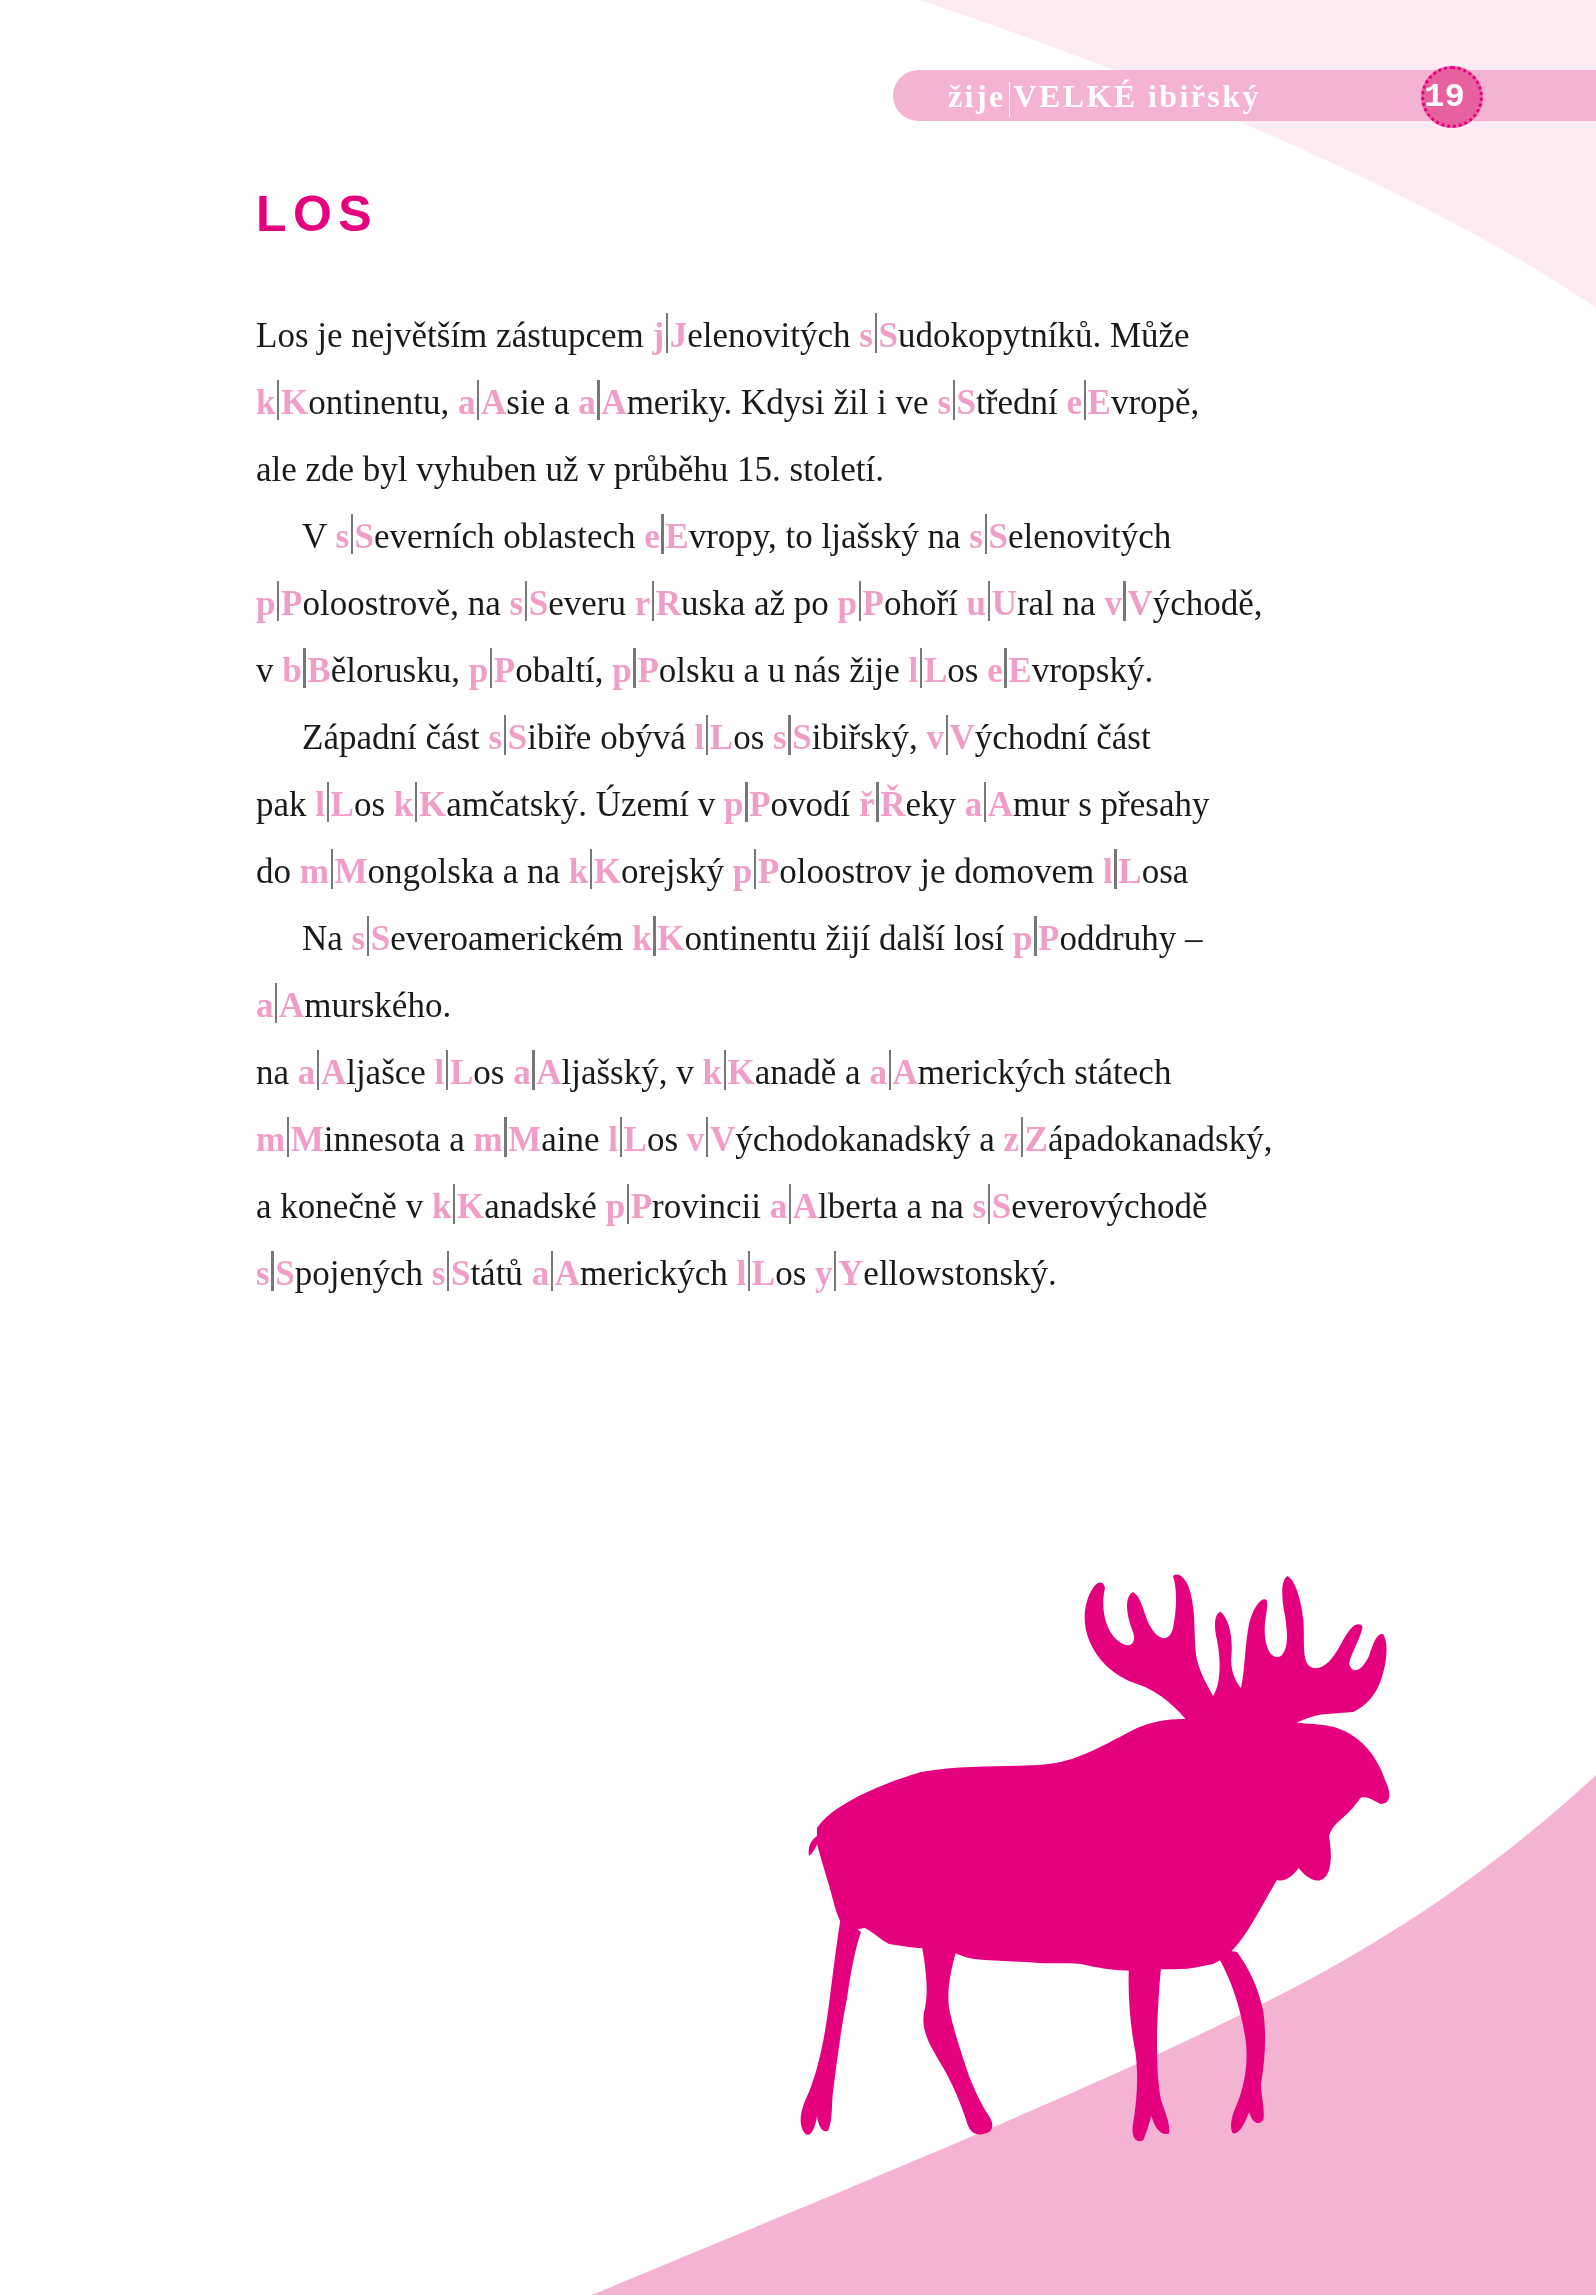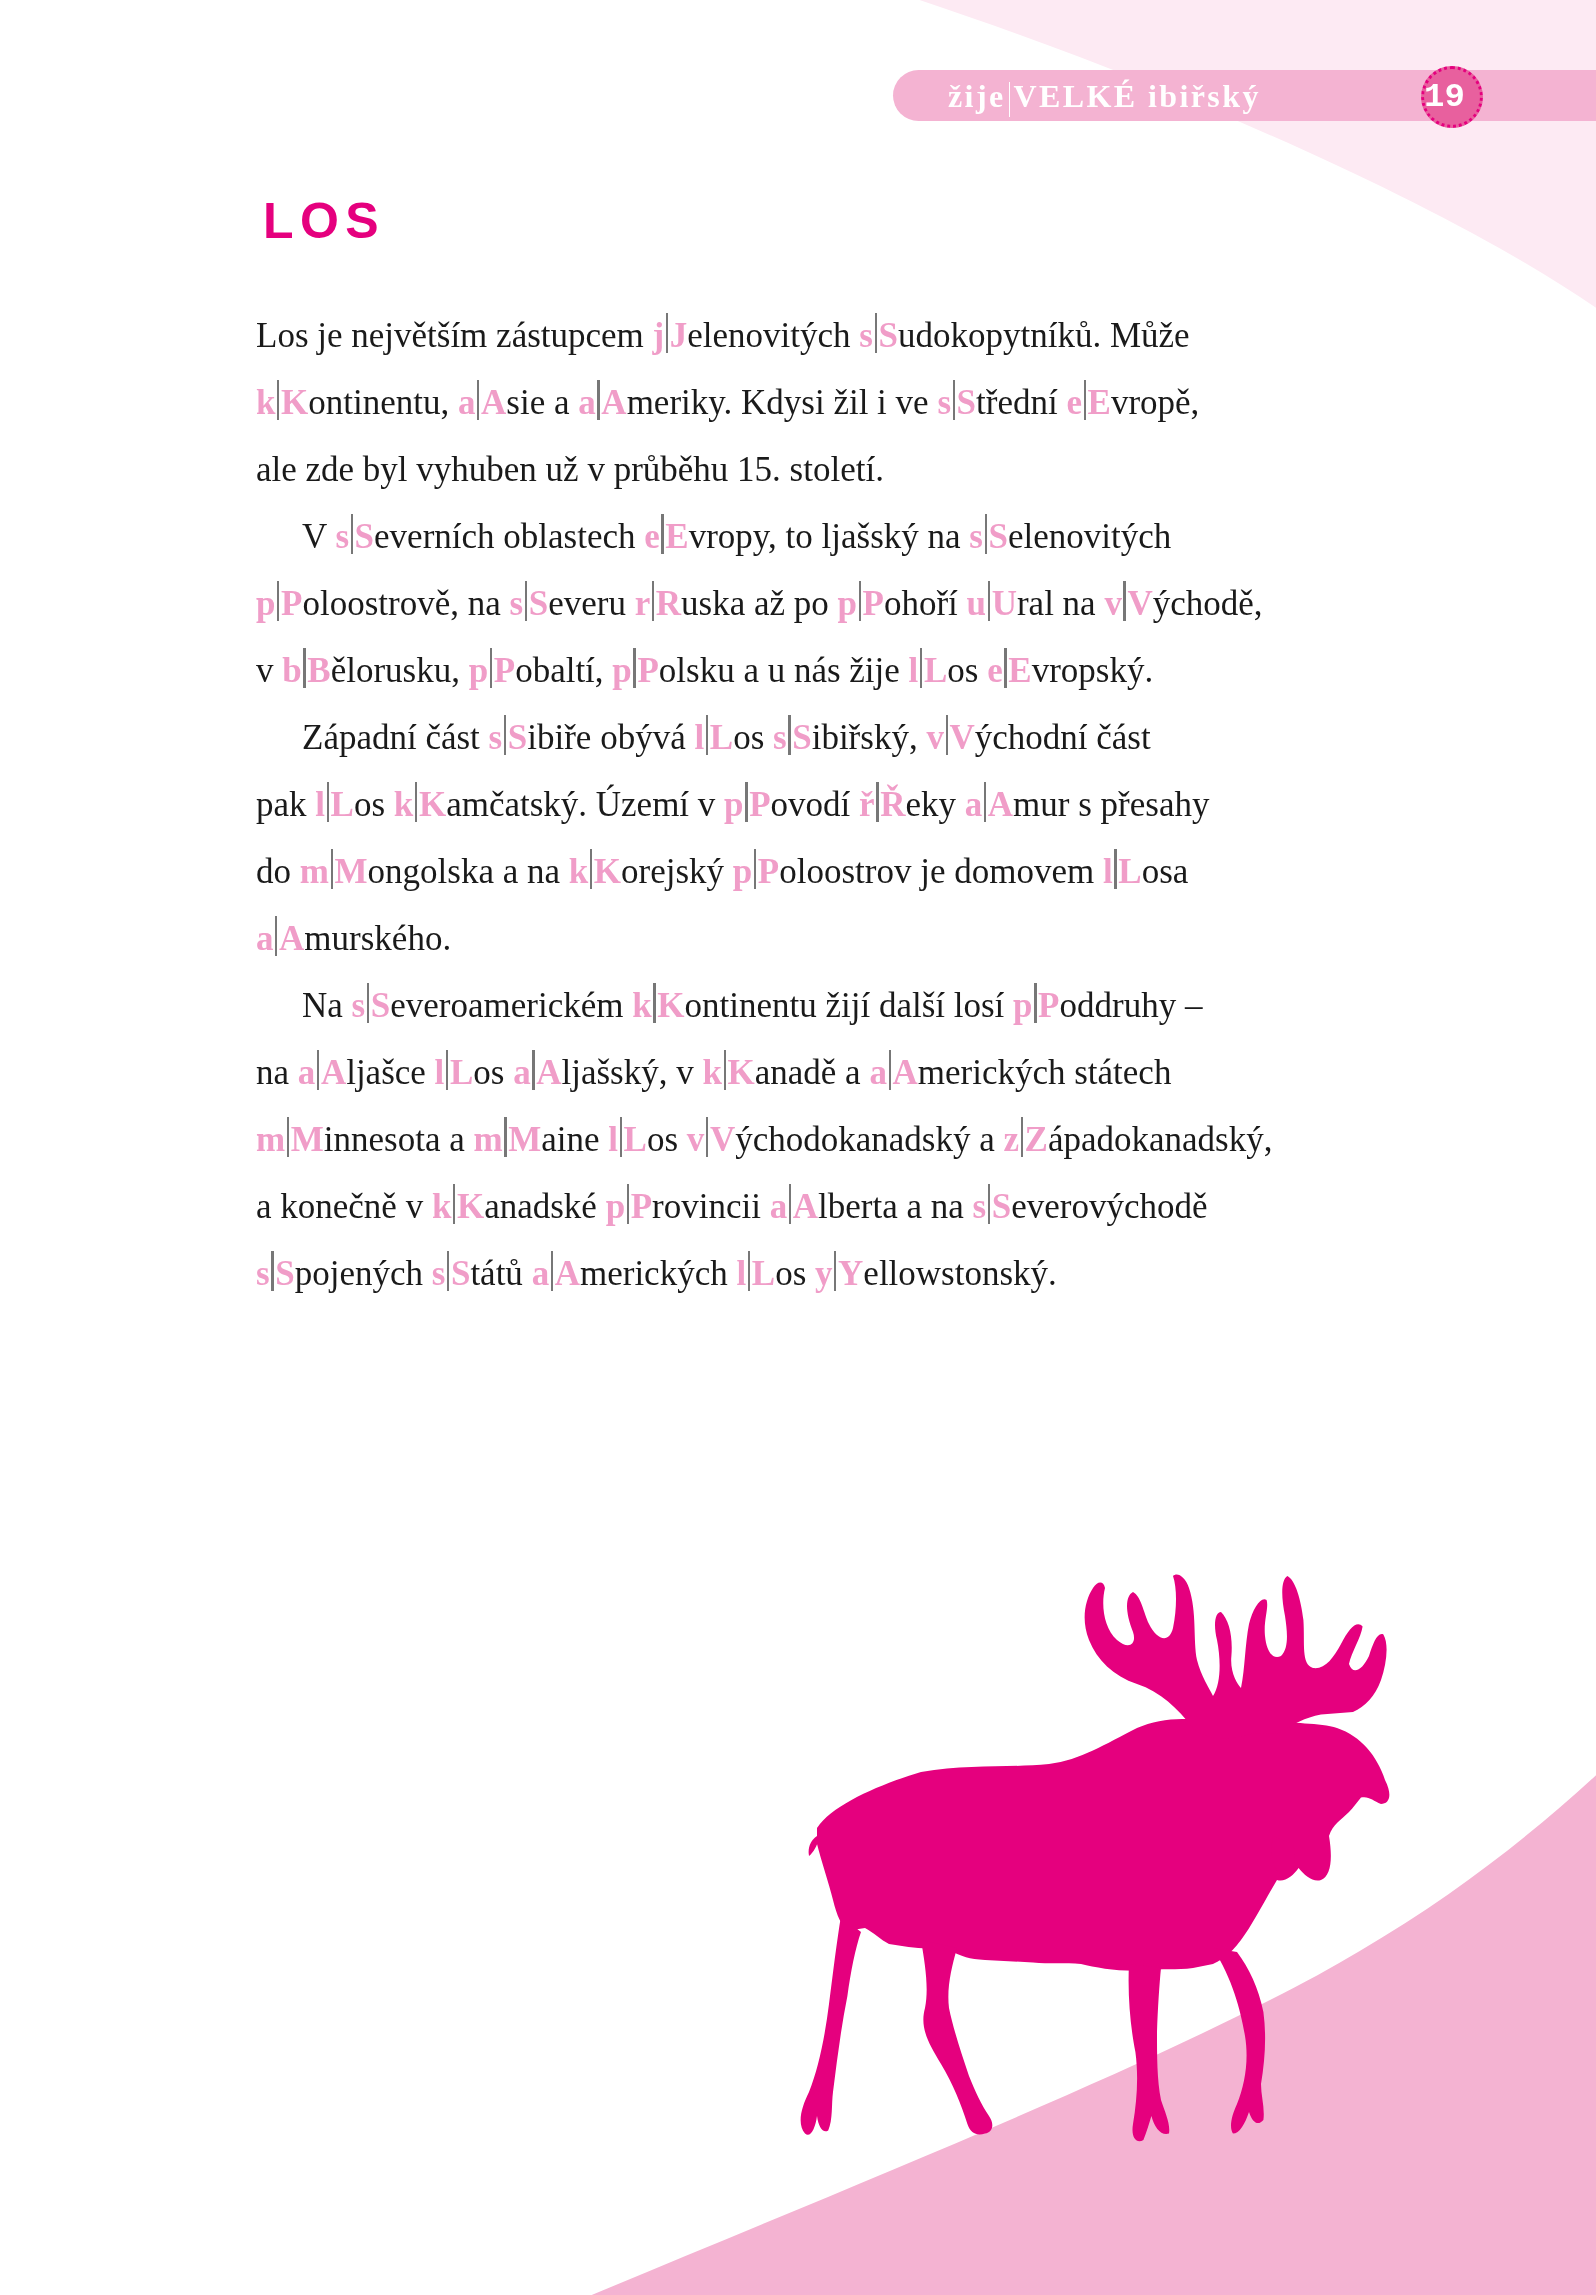--- a/index.html
+++ b/index.html
@@ -19,21 +19,21 @@
     font-size: 32px; letter-spacing: 2.4px; white-space: nowrap;
   }
   .header-title .sep { display: inline-block; width: 1.6px; height: 35px; background: #ffffff; vertical-align: middle; margin: 0 3.2px; }
   .page-badge {
     position: absolute; left: 1421px; top: 66px; width: 62px; height: 62px;
     border-radius: 50%; background: #E8609E; border: 3.2px dotted #E5007E; box-sizing: border-box;
     color: #ffffff; font-family: Liberation Mono, monospace; font-weight: bold; font-size: 34px;
     text-align: left; line-height: 56px;
   }
   .page-title {
-    position: absolute; left: 256px; top: 182px; margin: 7px;
+    position: absolute; left: 256px; top: 182px; margin: 0;
     color: #E5007E; font-family: "Liberation Sans", "DejaVu Sans", sans-serif;
     font-weight: bold; font-size: 50px; letter-spacing: 6.4px; line-height: 64px;
   }
   .body-text {
     position: absolute; left: 256px; top: 302px; width: 1176px;
     color: #1a1a1a; font-family: Liberation Serif, serif;
     font-size: 35px; line-height: 67px;
   }
   .line { display: block; white-space: nowrap; height: 67px; }
   .indent { padding-left: 46px; }
@@ -60,22 +60,22 @@
 <div class="body-text" id="body-text">
     <div class="line"><span>Los je největším zástupcem </span><span class="hl">j</span><span class="bar"></span><span class="hl">J</span><span>elenovitých </span><span class="hl">s</span><span class="bar"></span><span class="hl">S</span><span>udokopytníků. Může</span></div>
     <div class="line"><span class="hl">k</span><span class="bar"></span><span class="hl">K</span><span>ontinentu, </span><span class="hl">a</span><span class="bar"></span><span class="hl">A</span><span>sie a </span><span class="hl">a</span><span class="bar"></span><span class="hl">A</span><span>meriky. Kdysi žil i ve </span><span class="hl">s</span><span class="bar"></span><span class="hl">S</span><span>třední </span><span class="hl">e</span><span class="bar"></span><span class="hl">E</span><span>vropě,</span></div>
     <div class="line"><span>ale zde byl vyhuben už v průběhu 15. století.</span></div>
     <div class="line indent"><span>V </span><span class="hl">s</span><span class="bar"></span><span class="hl">S</span><span>everních oblastech </span><span class="hl">e</span><span class="bar"></span><span class="hl">E</span><span>vropy, to ljašský na </span><span class="hl">s</span><span class="bar"></span><span class="hl">S</span><span>elenovitých</span></div>
     <div class="line"><span class="hl">p</span><span class="bar"></span><span class="hl">P</span><span>oloostrově, na </span><span class="hl">s</span><span class="bar"></span><span class="hl">S</span><span>everu </span><span class="hl">r</span><span class="bar"></span><span class="hl">R</span><span>uska až po </span><span class="hl">p</span><span class="bar"></span><span class="hl">P</span><span>ohoří </span><span class="hl">u</span><span class="bar"></span><span class="hl">U</span><span>ral na </span><span class="hl">v</span><span class="bar"></span><span class="hl">V</span><span>ýchodě,</span></div>
     <div class="line"><span>v </span><span class="hl">b</span><span class="bar"></span><span class="hl">B</span><span>ělorusku, </span><span class="hl">p</span><span class="bar"></span><span class="hl">P</span><span>obaltí, </span><span class="hl">p</span><span class="bar"></span><span class="hl">P</span><span>olsku a u nás žije </span><span class="hl">l</span><span class="bar"></span><span class="hl">L</span><span>os </span><span class="hl">e</span><span class="bar"></span><span class="hl">E</span><span>vropský.</span></div>
     <div class="line indent"><span>Západní část </span><span class="hl">s</span><span class="bar"></span><span class="hl">S</span><span>ibiře obývá </span><span class="hl">l</span><span class="bar"></span><span class="hl">L</span><span>os </span><span class="hl">s</span><span class="bar"></span><span class="hl">S</span><span>ibiřský, </span><span class="hl">v</span><span class="bar"></span><span class="hl">V</span><span>ýchodní část</span></div>
     <div class="line"><span>pak </span><span class="hl">l</span><span class="bar"></span><span class="hl">L</span><span>os </span><span class="hl">k</span><span class="bar"></span><span class="hl">K</span><span>amčatský. Území v </span><span class="hl">p</span><span class="bar"></span><span class="hl">P</span><span>ovodí </span><span class="hl">ř</span><span class="bar"></span><span class="hl">Ř</span><span>eky </span><span class="hl">a</span><span class="bar"></span><span class="hl">A</span><span>mur s přesahy</span></div>
     <div class="line"><span>do </span><span class="hl">m</span><span class="bar"></span><span class="hl">M</span><span>ongolska a na </span><span class="hl">k</span><span class="bar"></span><span class="hl">K</span><span>orejský </span><span class="hl">p</span><span class="bar"></span><span class="hl">P</span><span>oloostrov je domovem </span><span class="hl">l</span><span class="bar"></span><span class="hl">L</span><span>osa</span></div>
+    <div class="line indent"><span>Na </span><span class="hl">s</span><span class="bar"></span><span class="hl">S</span><span>everoamerickém </span><span class="hl">k</span><span class="bar"></span><span class="hl">K</span><span>ontinentu žijí další losí </span><span class="hl">p</span><span class="bar"></span><span class="hl">P</span><span>oddruhy –</span></div>
     <div class="line"><span class="hl">a</span><span class="bar"></span><span class="hl">A</span><span>murského.</span></div>
-    <div class="line indent"><span>Na </span><span class="hl">s</span><span class="bar"></span><span class="hl">S</span><span>everoamerickém </span><span class="hl">k</span><span class="bar"></span><span class="hl">K</span><span>ontinentu žijí další losí </span><span class="hl">p</span><span class="bar"></span><span class="hl">P</span><span>oddruhy –</span></div>
     <div class="line"><span>na </span><span class="hl">a</span><span class="bar"></span><span class="hl">A</span><span>ljašce </span><span class="hl">l</span><span class="bar"></span><span class="hl">L</span><span>os </span><span class="hl">a</span><span class="bar"></span><span class="hl">A</span><span>ljašský, v </span><span class="hl">k</span><span class="bar"></span><span class="hl">K</span><span>anadě a </span><span class="hl">a</span><span class="bar"></span><span class="hl">A</span><span>merických státech</span></div>
     <div class="line"><span class="hl">m</span><span class="bar"></span><span class="hl">M</span><span>innesota a </span><span class="hl">m</span><span class="bar"></span><span class="hl">M</span><span>aine </span><span class="hl">l</span><span class="bar"></span><span class="hl">L</span><span>os </span><span class="hl">v</span><span class="bar"></span><span class="hl">V</span><span>ýchodokanadský a </span><span class="hl">z</span><span class="bar"></span><span class="hl">Z</span><span>ápadokanadský,</span></div>
     <div class="line"><span>a konečně v </span><span class="hl">k</span><span class="bar"></span><span class="hl">K</span><span>anadské </span><span class="hl">p</span><span class="bar"></span><span class="hl">P</span><span>rovincii </span><span class="hl">a</span><span class="bar"></span><span class="hl">A</span><span>lberta a na </span><span class="hl">s</span><span class="bar"></span><span class="hl">S</span><span>everovýchodě</span></div>
     <div class="line"><span class="hl">s</span><span class="bar"></span><span class="hl">S</span><span>pojených </span><span class="hl">s</span><span class="bar"></span><span class="hl">S</span><span>tátů </span><span class="hl">a</span><span class="bar"></span><span class="hl">A</span><span>merických </span><span class="hl">l</span><span class="bar"></span><span class="hl">L</span><span>os </span><span class="hl">y</span><span class="bar"></span><span class="hl">Y</span><span>ellowstonský.</span></div>
   </div>
 
 <svg class="moose" viewBox="0 0 830 760">
   <g fill="#E5007E">
 
     <path d="M70 330 C90 300 150 275 200 260 C260 250 310 255 360 250 C400 245 430 225 470 205 C500 192 540 190 560 200 C590 210 620 205 640 195 C660 200 700 198 720 205 C750 215 770 240 780 270 C790 290 785 300 775 300 C765 296 760 290 750 292 C745 298 740 305 735 310 C725 320 715 325 710 340 C715 370 712 390 700 395 C690 398 680 390 672 380 C665 390 655 398 645 395 C630 420 615 450 600 470 C585 490 575 495 565 500 L540 505 C520 508 500 505 480 508 C450 510 420 505 400 500 C380 498 360 500 340 498 L280 495 C260 494 250 490 240 485 L220 480 C200 482 180 478 160 475 C150 470 140 460 130 455 L110 458 C100 452 95 440 90 420 C85 400 75 370 70 350 Z"></path>

